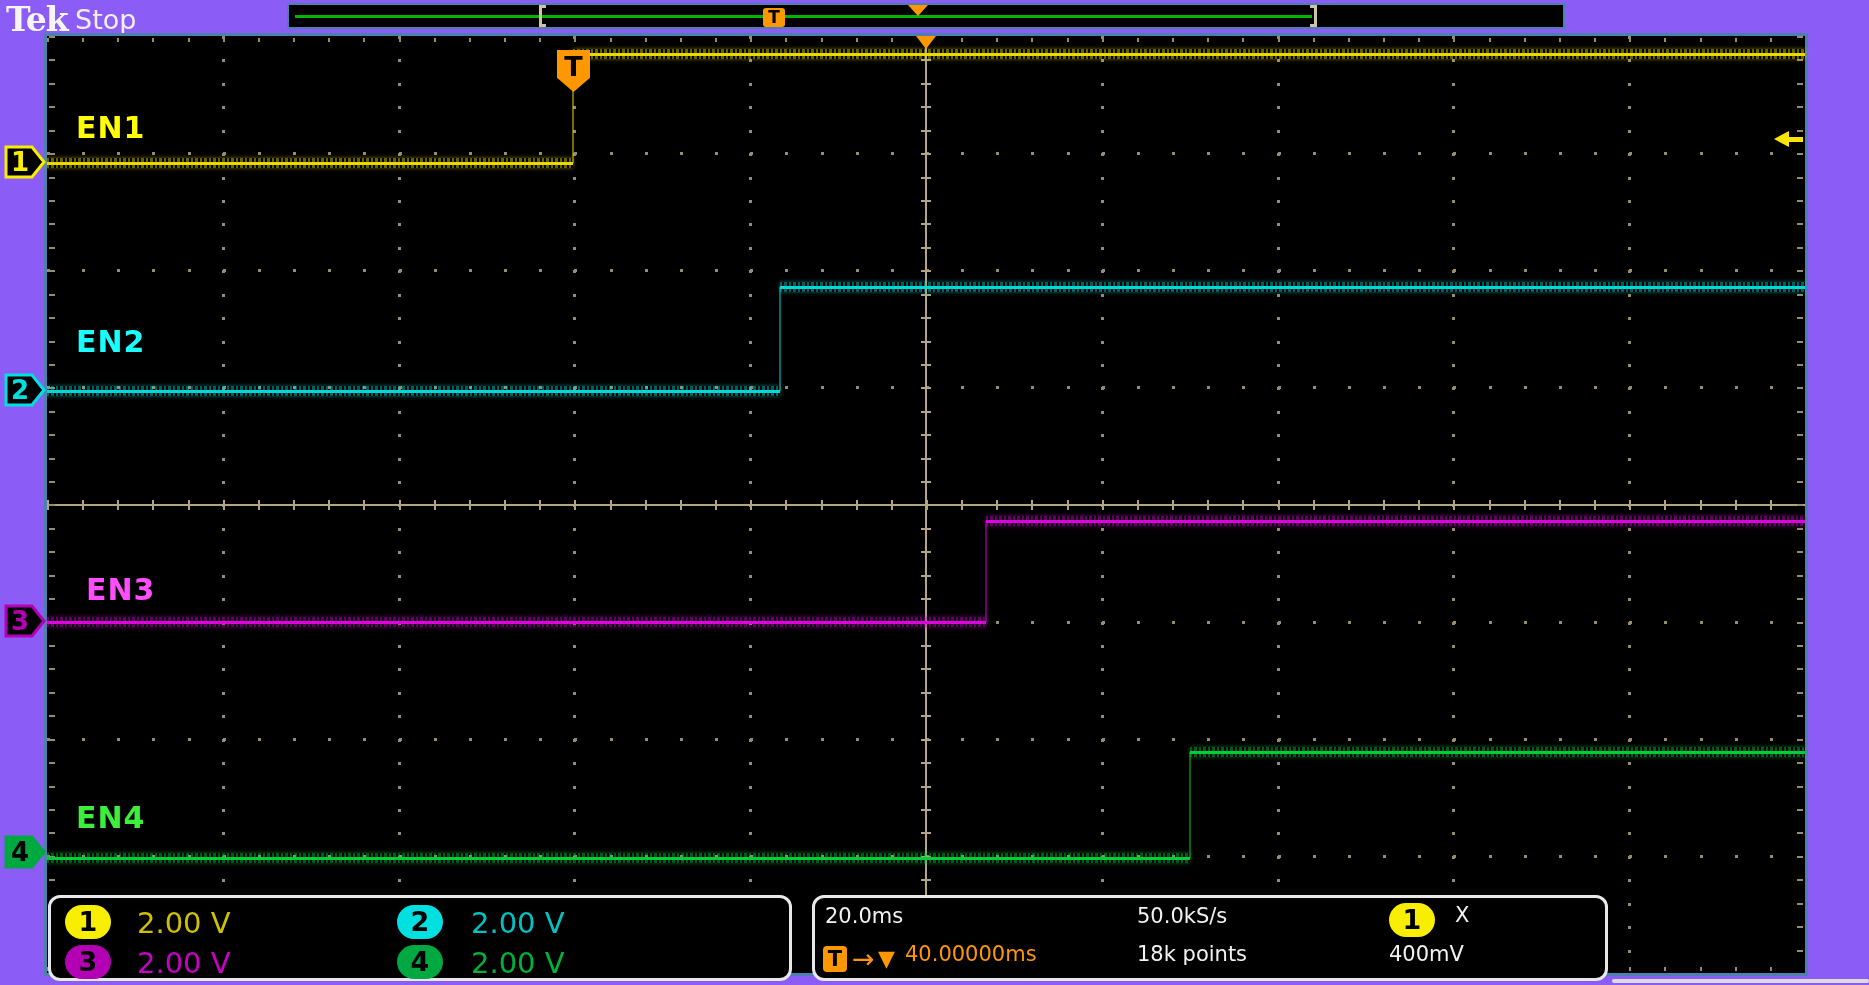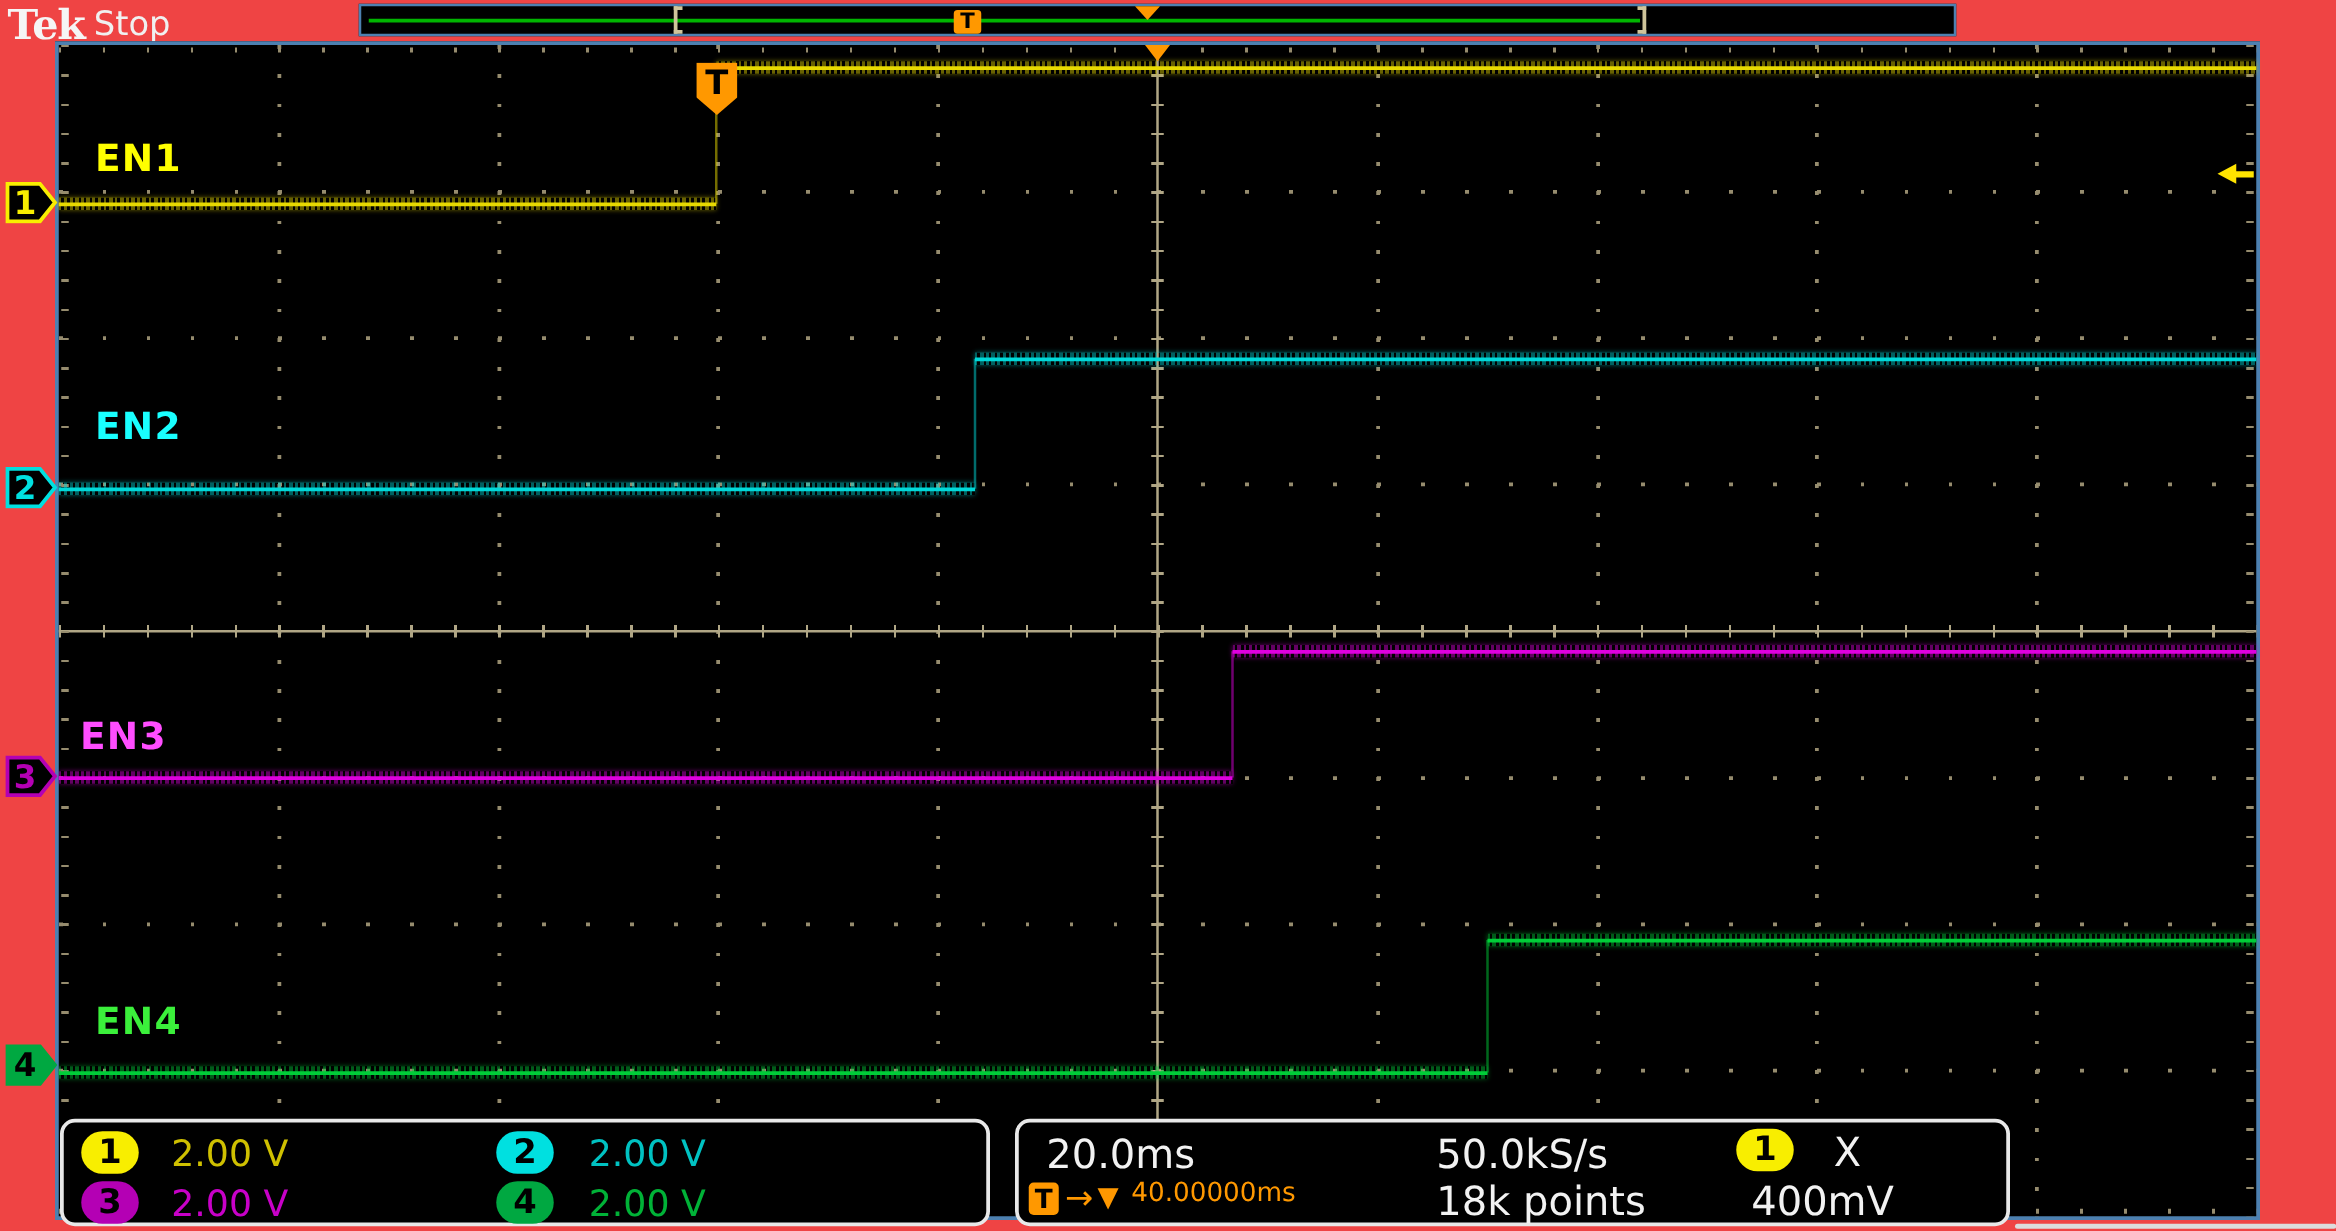--- a/index.html
+++ b/index.html
@@ -1,29 +1,29 @@
 <!DOCTYPE html>
 <html><head>
 <meta charset="utf-8">
 <style>
   html,body{margin:0;padding:0;background:#000;}
-  #screen{position:relative;width:1869px;height:985px;background:#ef4444;overflow:hidden;
+  #screen{position:relative;width:1869px;height:985px;background:#8b5cf6;overflow:hidden;
           font-family:"DejaVu Sans","Liberation Sans",sans-serif;}
   .a{position:absolute;}
   #logo{left:6px;top:0px;color:#f5f5f5;font-family:"DejaVu Serif","Liberation Serif",serif;
         font-weight:bold;font-size:33px;letter-spacing:-1px;}
   #acq{left:75px;top:4px;color:#f0f0f0;font-size:27px;}
   #recordbar{left:287px;top:3px;width:1278px;height:26px;background:#000;
              border:2px solid #4d80b0;box-sizing:border-box;}
   #grat{left:47px;top:36px;width:1758px;height:937px;background:#000;
         border:3px solid #4d80b0;box-sizing:content-box;margin-left:-3px;margin-top:-3px;}
   .rbox{background:#000;border:3px solid #e8e8e8;border-radius:12px;box-sizing:border-box;}
   #chbox{left:48px;top:895px;width:744px;height:86px;}
   #hbox{left:812px;top:895px;width:796px;height:86px;}
-  .wtxt{color:#f2f2f2;font-size:32px;white-space:pre;margin-left:12px;}
+  .wtxt{color:#f2f2f2;font-size:21px;white-space:pre;}
   .otxt{color:#ff9800;}
   .badge{width:46px;height:34px;border-radius:17px;text-align:center;
          font-size:27px;font-weight:bold;color:#000;line-height:34px;}
   .bracket{width:7px;height:22px;border-left:3px solid #cfc49a;border-top:3px solid #cfc49a;
            border-bottom:3px solid #cfc49a;box-sizing:border-box;}
   .bracket.close{border-left:none;border-right:3px solid #cfc49a;}
   #bottomline{left:1612px;top:979px;width:257px;height:4px;background:#dcdcdc;border-radius:2px;}
   .enlabel{font-size:30px;font-weight:bold;letter-spacing:1px;}
   .tri-down{width:0;height:0;border-left:10px solid transparent;border-right:10px solid transparent;}
 </style>
@@ -92,21 +92,21 @@
       <div class="a enlabel" style="left: 29px; top: 288px; color: rgb(25, 255, 255);">EN2</div>
       <div class="a" style="left: 0px; top: 581px; width: 939px; height: 10px;">
         <div class="a" style="left: 0px; top: 0px; width: 100%; height: 100%; background: repeating-linear-gradient(90deg, rgb(222, 0, 222) 0px, rgb(222, 0, 222) 2px, transparent 2px, transparent 4px, rgb(222, 0, 222) 4px, rgb(222, 0, 222) 7px, transparent 7px, transparent 9px); opacity: 0.45; box-shadow: rgb(222, 0, 222) 0px 0px 4px;"></div>
         <div class="a" style="left: 0px; top: 3.5px; width: 100%; height: 3px; background: rgb(222, 0, 222);"></div>
       </div>
       <div class="a" style="left: 938px; top: 485px; width: 2px; height: 101px; background: rgb(222, 0, 222); opacity: 0.5;"></div>
       <div class="a" style="left: 939px; top: 480px; width: 819px; height: 10px;">
         <div class="a" style="left: 0px; top: 0px; width: 100%; height: 100%; background: repeating-linear-gradient(90deg, rgb(222, 0, 222) 0px, rgb(222, 0, 222) 2px, transparent 2px, transparent 4px, rgb(222, 0, 222) 4px, rgb(222, 0, 222) 7px, transparent 7px, transparent 9px); opacity: 0.45; box-shadow: rgb(222, 0, 222) 0px 0px 4px;"></div>
         <div class="a" style="left: 0px; top: 3.5px; width: 100%; height: 3px; background: rgb(222, 0, 222);"></div>
       </div>
-      <div class="a enlabel" style="left: 17px; top: 536px; color: rgb(255, 77, 255);">EN3</div>
+      <div class="a enlabel" style="left: 39px; top: 536px; color: rgb(255, 77, 255);">EN3</div>
       <div class="a" style="left: 0px; top: 817px; width: 1143px; height: 10px;">
         <div class="a" style="left: 0px; top: 0px; width: 100%; height: 100%; background: repeating-linear-gradient(90deg, rgb(0, 205, 56) 0px, rgb(0, 205, 56) 2px, transparent 2px, transparent 4px, rgb(0, 205, 56) 4px, rgb(0, 205, 56) 7px, transparent 7px, transparent 9px); opacity: 0.45; box-shadow: rgb(0, 205, 56) 0px 0px 4px;"></div>
         <div class="a" style="left: 0px; top: 3.5px; width: 100%; height: 3px; background: rgb(0, 205, 56);"></div>
       </div>
       <div class="a" style="left: 1142px; top: 716px; width: 2px; height: 106px; background: rgb(0, 205, 56); opacity: 0.5;"></div>
       <div class="a" style="left: 1143px; top: 711px; width: 615px; height: 10px;">
         <div class="a" style="left: 0px; top: 0px; width: 100%; height: 100%; background: repeating-linear-gradient(90deg, rgb(0, 205, 56) 0px, rgb(0, 205, 56) 2px, transparent 2px, transparent 4px, rgb(0, 205, 56) 4px, rgb(0, 205, 56) 7px, transparent 7px, transparent 9px); opacity: 0.45; box-shadow: rgb(0, 205, 56) 0px 0px 4px;"></div>
         <div class="a" style="left: 0px; top: 3.5px; width: 100%; height: 3px; background: rgb(0, 205, 56);"></div>
       </div>
       <div class="a enlabel" style="left: 29px; top: 764px; color: rgb(59, 240, 59);">EN4</div>

